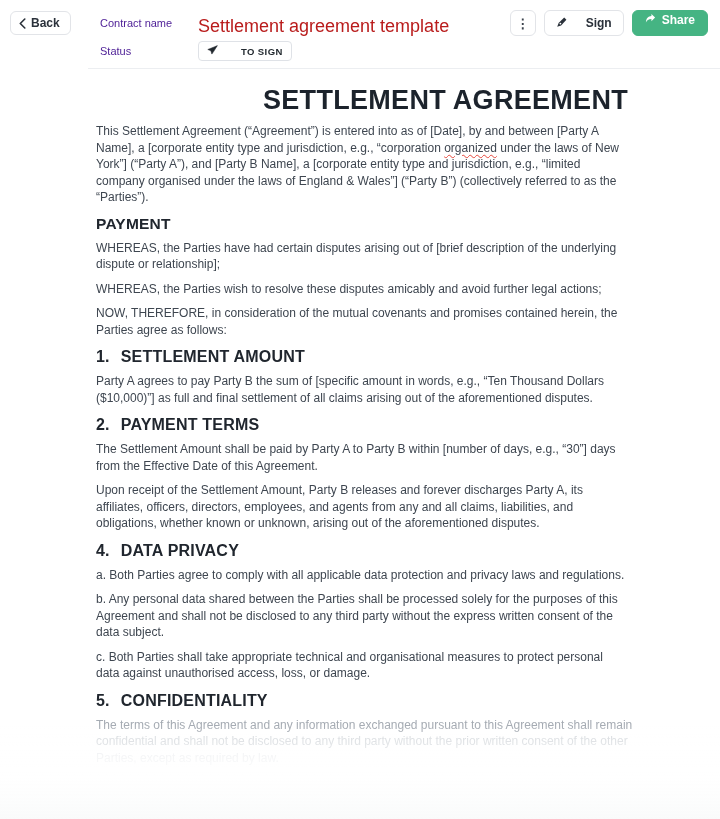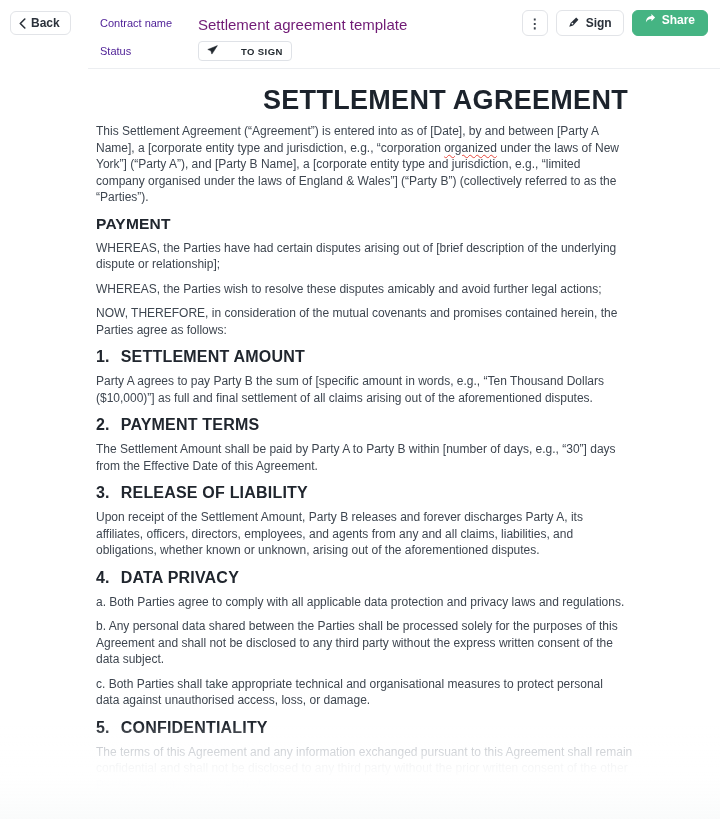--- a/index.html
+++ b/index.html
@@ -12,33 +12,33 @@
 
   .back-btn { position:absolute; left:10px; top:11px; height:24px; display:inline-flex;
     align-items:center; gap:5px; padding:0 10px 0 8px; background:#fff;
     border:1px solid #e2e4e8; border-radius:6px; font-size:12px; font-weight:600;
     color:#2a313a; cursor:pointer; }
   .back-btn svg { display:block; }
 
   .meta-label { position:absolute; left:100px; font-size:11px; color:#4c1d95; }
   .meta-label.row1 { top:17px; }
   .meta-label.row2 { top:45px; }
-  .contract-title { position:absolute; left:198px; top:16px; font-size:15px;
-    font-weight:500; color:#701a75; }
+  .contract-title { position:absolute; left:198px; top:16px; font-size:18px;
+    font-weight:500; color:#b91c1c; }
 
   .status-badge { position:absolute; left:198px; top:41px; height:20px;
     display:inline-flex; align-items:center; gap:23px; padding:0 8px;
     background:#fff; border:1px solid #dfe2e7; border-radius:4px;
     font-size:9.5px; font-weight:700; letter-spacing:.4px; color:#22292f; cursor:pointer; }
 
   .actions { position:absolute; right:12px; top:10px; display:flex; gap:8px; align-items:center; }
   .kebab-btn { width:26px; height:26px; background:#fff; border:1px solid #e2e4e8;
     border-radius:6px; display:flex; align-items:center; justify-content:center;
     font-size:13px; font-weight:700; color:#3c434d; cursor:pointer; line-height:1; }
-  .sign-btn { height:26px; display:inline-flex; align-items:center; gap:6px; padding:0 11px;
+  .sign-btn { height:26px; display:inline-flex; align-items:center; gap:18px; padding:0 11px;
     background:#fff; border:1px solid #e2e4e8; border-radius:6px; font-size:12px;
     font-weight:600; color:#2a313a; cursor:pointer; }
   .share-btn { height:26px; display:inline-flex; align-items:flex-end; gap:6px; padding:8px 12px;
     background:#45b483; border:1px solid #45b483; border-radius:6px; font-size:12px;
     font-weight:600; color:#ffffff; cursor:pointer; }
 
   
   .doc { position:relative; padding:12px 92px 0 96px; }
   .doc h1 { font-size:27px; line-height:30px; font-weight:800; letter-spacing:.3px;
     color:#1c232c; margin:0 0 8px;text-align:right; }
@@ -118,21 +118,20 @@
   <p>WHEREAS, the Parties have had certain disputes arising out of [brief description of the underlying dispute or relationship];</p>
   <p>WHEREAS, the Parties wish to resolve these disputes amicably and avoid further legal actions;</p>
   <p>NOW, THEREFORE, in consideration of the mutual covenants and promises contained herein, the Parties agree as follows:</p>
 
   <h2 class="h-sec"><span class="num">1.</span><span>SETTLEMENT AMOUNT</span></h2>
   <p>Party A agrees to pay Party B the sum of [specific amount in words, e.g., “Ten Thousand Dollars ($10,000)”] as full and final settlement of all claims arising out of the aforementioned disputes.</p>
 
   <h2 class="h-sec"><span class="num">2.</span><span>PAYMENT TERMS</span></h2>
   <p>The Settlement Amount shall be paid by Party A to Party B within [number of days, e.g., “30”] days from the Effective Date of this Agreement.</p>
 
-  <h2 class="h-sec"><span class="num">3.</span><span>RELEASE OF LIABILITY</span></h2>
   <p>Upon receipt of the Settlement Amount, Party B releases and forever discharges Party A, its affiliates, officers, directors, employees, and agents from any and all claims, liabilities, and obligations, whether known or unknown, arising out of the aforementioned disputes.</p>
 
   <h2 class="h-sec"><span class="num">4.</span><span>DATA PRIVACY</span></h2>
   <p>a. Both Parties agree to comply with all applicable data protection and privacy laws and regulations.</p>
   <p>b. Any personal data shared between the Parties shall be processed solely for the purposes of this Agreement and shall not be disclosed to any third party without the express written consent of the data subject.</p>
   <p>c. Both Parties shall take appropriate technical and organisational measures to protect personal data against unauthorised access, loss, or damage.</p>
 
   <h2 class="h-sec"><span class="num">5.</span><span>CONFIDENTIALITY</span></h2>
   <div class="fade1">The terms of this Agreement and any information exchanged pursuant to this Agreement shall remain</div>
   <div class="fade2">confidential and shall not be disclosed to any third party without the prior written consent of the other</div>

